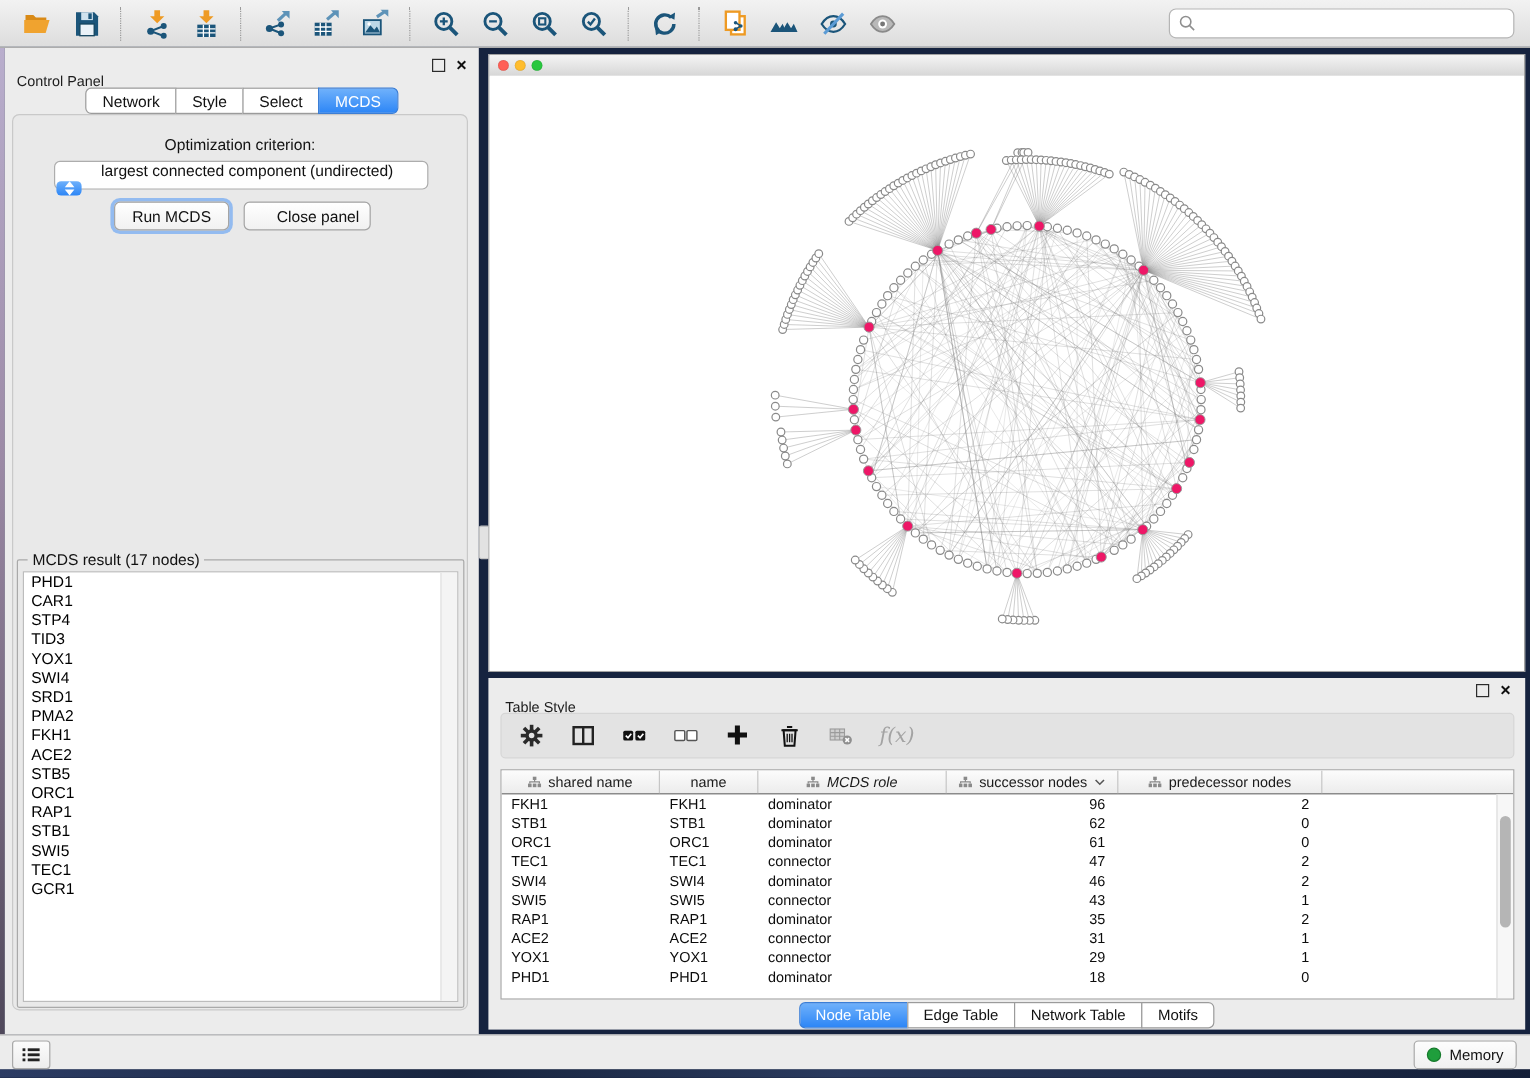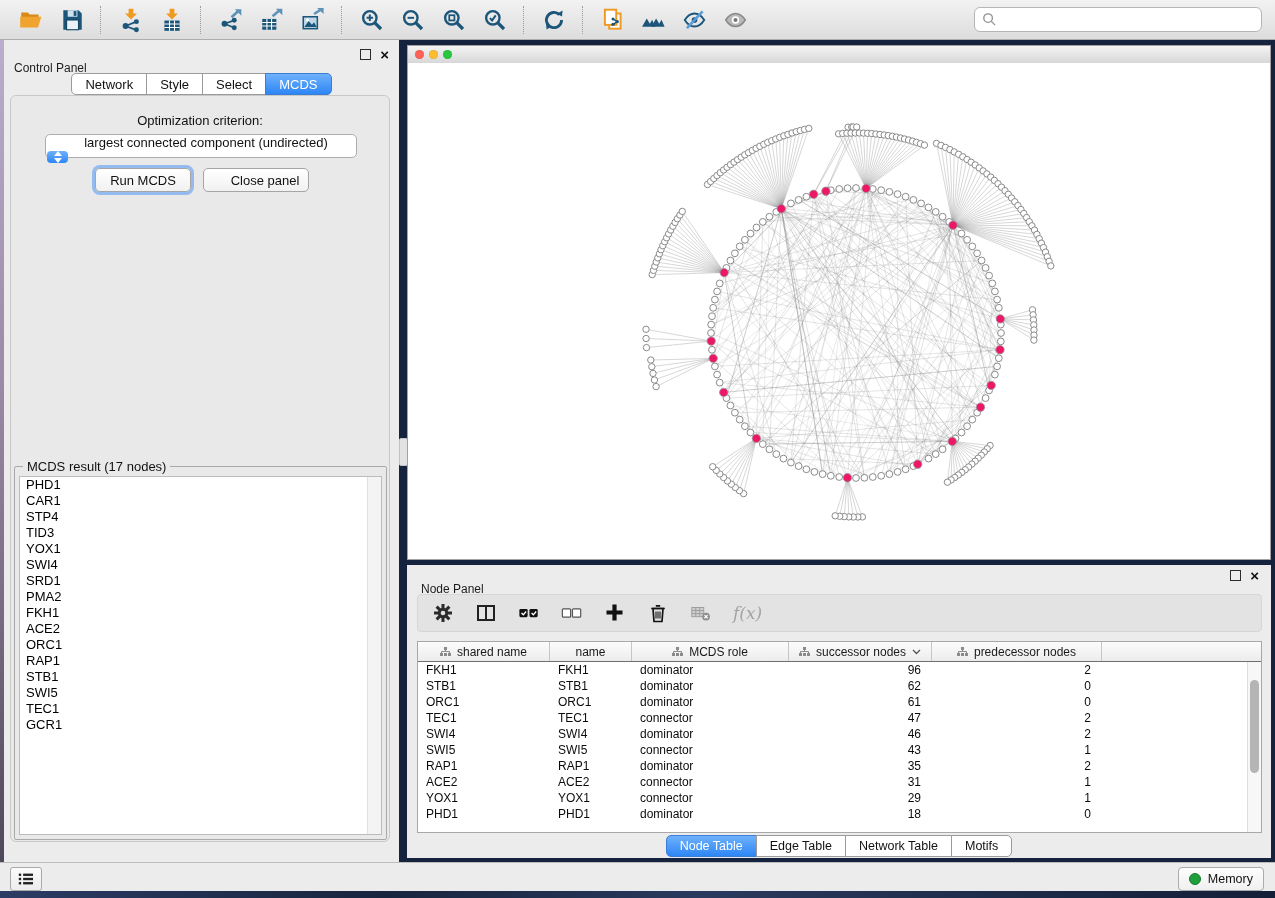--- a/index.html
+++ b/index.html
@@ -281,20 +281,21 @@
         <div class="mcds-item">PHD1</div>
             <div class="mcds-item">CAR1</div>
             <div class="mcds-item">STP4</div>
             <div class="mcds-item">TID3</div>
             <div class="mcds-item">YOX1</div>
             <div class="mcds-item">SWI4</div>
             <div class="mcds-item">SRD1</div>
             <div class="mcds-item">PMA2</div>
             <div class="mcds-item">FKH1</div>
             <div class="mcds-item">ACE2</div>
+            <div class="mcds-item">STB5</div>
             <div class="mcds-item">ORC1</div>
             <div class="mcds-item">RAP1</div>
             <div class="mcds-item">STB1</div>
             <div class="mcds-item">SWI5</div>
             <div class="mcds-item">TEC1</div>
             <div class="mcds-item">GCR1</div>
           </div>
       </div>
     </div>
   </div>
@@ -974,21 +975,21 @@
             <circle cx="572.5" cy="344.2" r="4.2" fill="#ee1767" stroke="#999999" stroke-width="0.8"></circle>
             <circle cx="583.2" cy="322.4" r="4.2" fill="#ee1767" stroke="#999999" stroke-width="0.8"></circle>
             <circle cx="592.0" cy="286.7" r="4.2" fill="#ee1767" stroke="#999999" stroke-width="0.8"></circle>
             <circle cx="592.3" cy="255.9" r="4.2" fill="#ee1767" stroke="#999999" stroke-width="0.8"></circle>
           </g>
         </svg>
     </div>
   </div>
 
   <div class="tpanel">
-    <div class="panel-title" style="left:14px;top:5px;">Node Panel</div>
+    <div class="panel-title" style="left:14px;top:5px;">Table Style</div>
     <div class="winbtns" style="right:12px;top:5px;">
       <div class="wb-sq"></div>
       <div class="wb-x">×</div>
     </div>
     <div class="tp-toolbar">
       <span class="tpico">
         <svg width="22" height="22" viewBox="0 0 22 22">
             <g fill="#2b2b2b">
               <rect x="9.5" y="2" width="3" height="18"></rect>
               <rect x="9.5" y="2" width="3" height="18" transform="rotate(45 11 11)"></rect>
@@ -1052,21 +1053,21 @@
                 <rect x="4" y="6" width="3" height="3"></rect>
                 <rect x="8" y="6" width="3" height="3"></rect>
               </g>
               <path d="M5.5 3v1.5M1.5 6V4.5h8V6" stroke="#8a8a8a" fill="none"></path>
             </svg>
             <span>shared name</span>
           </div>
           <div class="th" style="width: 82px;">
             <span>name</span>
           </div>
-          <div class="th" style="width: 157px;">
+          <div class="th" style="width: 157px; font-style: italic;">
             <svg width="11" height="10" viewBox="0 0 11 10">
               <g fill="#8a8a8a">
                 <rect x="4" y="0" width="3" height="3"></rect>
                 <rect x="0" y="6" width="3" height="3"></rect>
                 <rect x="4" y="6" width="3" height="3"></rect>
                 <rect x="8" y="6" width="3" height="3"></rect>
               </g>
               <path d="M5.5 3v1.5M1.5 6V4.5h8V6" stroke="#8a8a8a" fill="none"></path>
             </svg>
             <span>MCDS role</span>

